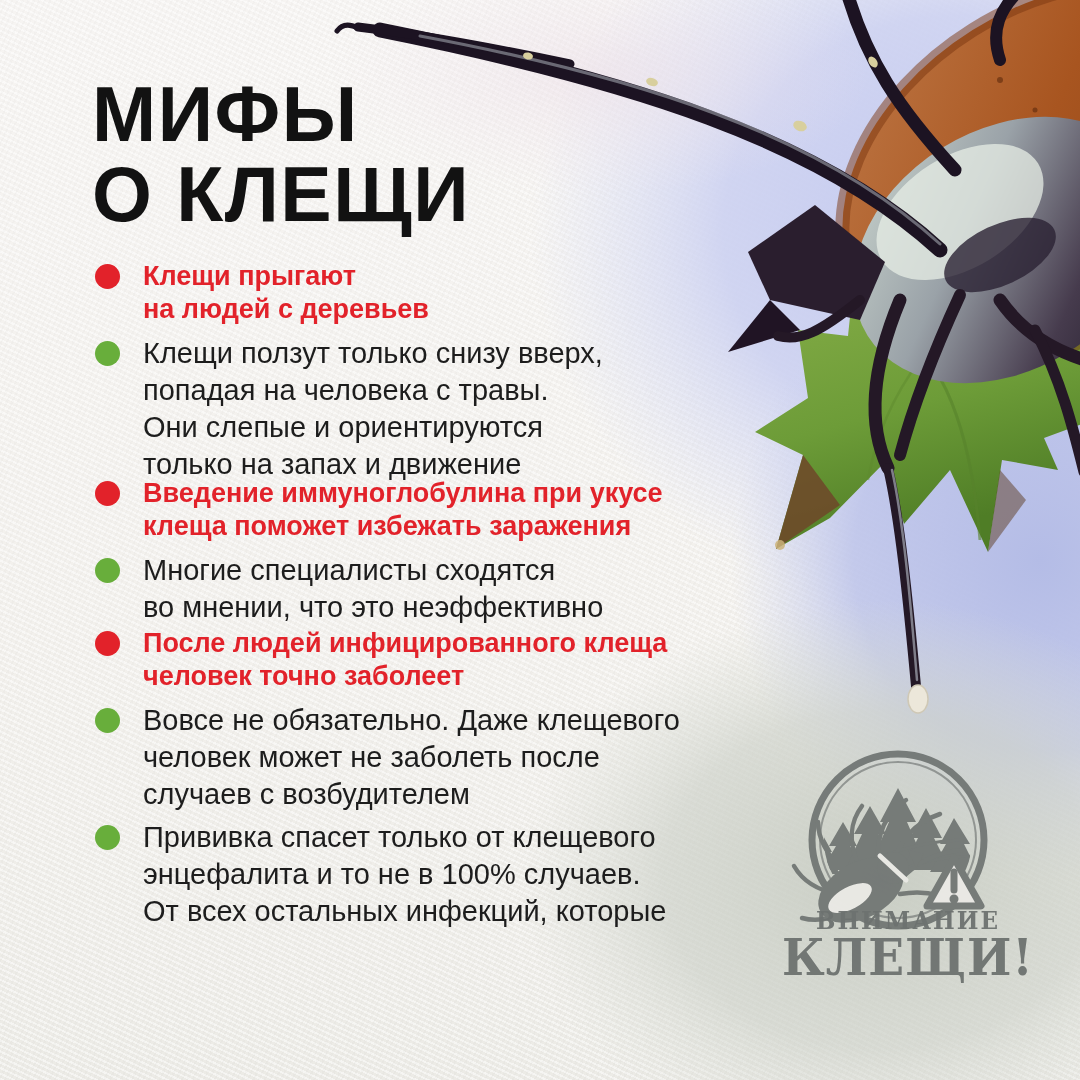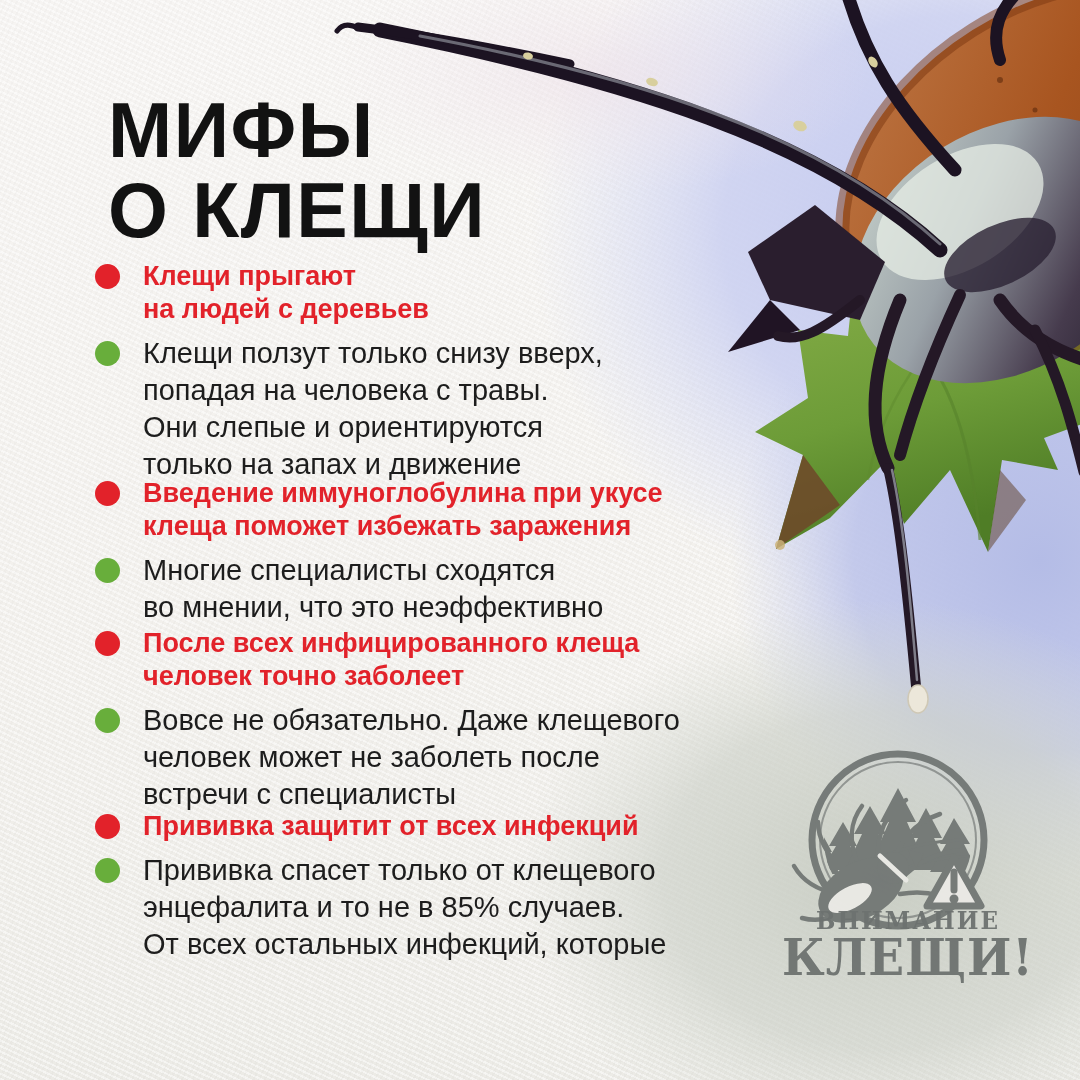--- a/index.html
+++ b/index.html
@@ -127,21 +127,21 @@
       <path d="M 560 300 C 520 332 500 342 478 336" stroke="#241826" stroke-width="10"></path>
 
       <g>
         <path d="M 588 468 C 600 520 608 600 616 686" stroke="#241826" stroke-width="10"></path>
         <path d="M 592 470 C 603 520 610 595 617 680" stroke="#c9d2da" stroke-width="2.5" opacity="0.55"></path>
         <ellipse cx="618" cy="699" rx="10" ry="14" fill="#ece7da" stroke="#cfc8b5" stroke-width="1.5"></ellipse>
       </g>
     </g>
   </svg>
 
-  <h1 class="title" style="margin:16px">
+  <h1 class="title" style="margin:0">
     <div>МИФЫ</div>
     <div>О КЛЕЩИ</div>
   </h1>
 
   <div class="section s1">
     <div class="row myth">
       <span class="dot red"></span>
       <div class="lines">
         <div>Клещи прыгают</div>
         <div>на людей с деревьев</div>
@@ -172,46 +172,40 @@
         <div>Многие специалисты сходятся</div>
         <div>во мнении, что это неэффективно</div>
       </div>
     </div>
   </div>
 
   <div class="section s3">
     <div class="row myth">
       <span class="dot red"></span>
       <div class="lines">
-        <div>После всех инфицированного клеща</div>
+        <div>После людей инфицированного клеща</div>
         <div>человек точно заболеет</div>
       </div>
     </div>
     <div class="row fact">
       <span class="dot green"></span>
       <div class="lines">
         <div>Вовсе не обязательно. Даже клещевого</div>
         <div>человек может не заболеть после</div>
-        <div>встречи с специалисты</div>
+        <div>случаев с возбудителем</div>
       </div>
     </div>
   </div>
 
   <div class="section s4">
-    <div class="row myth">
-      <span class="dot red"></span>
-      <div class="lines">
-        <div>Прививка защитит от всех инфекций</div>
-      </div>
-    </div>
     <div class="row fact">
       <span class="dot green"></span>
       <div class="lines">
         <div>Прививка спасет только от клещевого</div>
-        <div>энцефалита и то не в 85% случаев.</div>
+        <div>энцефалита и то не в 100% случаев.</div>
         <div>От всех остальных инфекций, которые</div>
       </div>
     </div>
   </div>
 
   <div class="stamp">
     <svg width="300" height="320" viewBox="0 0 300 320" aria-hidden="true">
       <defs>
         <clipPath id="ringClip">
             <circle cx="140" cy="118" r="74"></circle>

